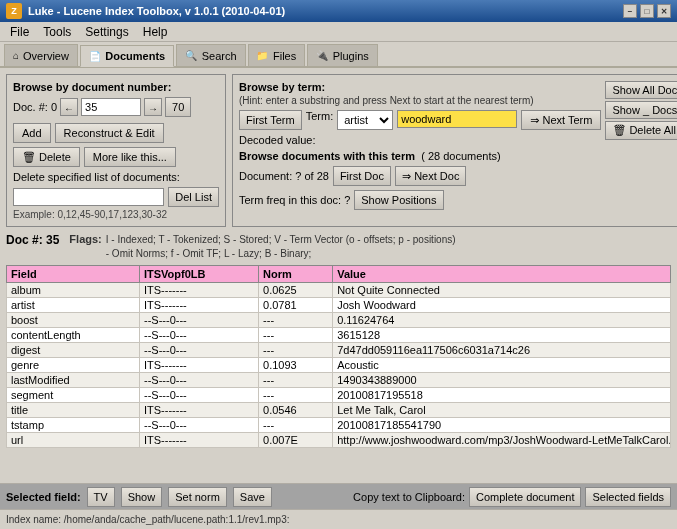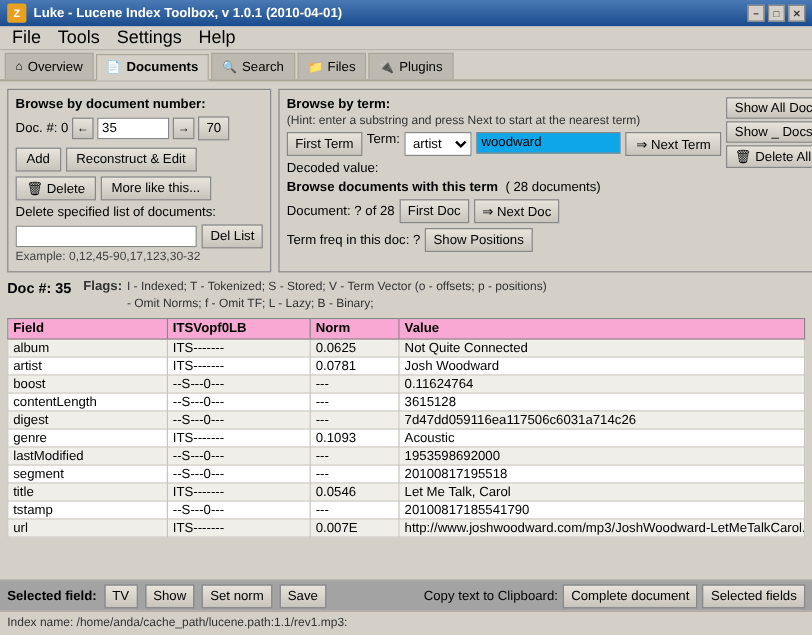--- a/index.html
+++ b/index.html
@@ -64,21 +64,21 @@
       height: 20px;
       display: flex;
       align-items: center;
       padding: 0 4px;
       border-bottom: 1px solid #b0aca4;
       gap: 2px;
     }
     .menu-item {
       padding: 2px 6px;
       cursor: pointer;
-      font-size: 15px;
+      font-size: 12px;
       color: #000;
     }
 
     
     .tab-bar {
       background: #d4d0c8;
       height: 26px;
       display: flex;
       align-items: flex-end;
       padding: 0 4px;
@@ -212,21 +212,21 @@
       height: 20px;
       border: 1px solid #888;
       background: white;
       font-size: 11px;
       padding: 1px 2px;
     }
     .term-input {
       width: 120px;
       height: 18px;
       border: 1px solid #888;
-      background: #0ea5e9;
+      background: #fde047;
       font-size: 11px;
       padding: 1px 3px;
     }
     .decoded-row {
       display: flex;
       align-items: center;
       gap: 4px;
       margin-bottom: 4px;
     }
     .browse-docs-row {
@@ -529,21 +529,21 @@
         <tr class="row-even">
           <td>genre</td>
           <td>ITS-------</td>
           <td>0.1093</td>
           <td>Acoustic</td>
         </tr>
         <tr class="row-odd">
           <td>lastModified</td>
           <td>--S---0---</td>
           <td>---</td>
-          <td>1953598692000</td>
+          <td>1490343889000</td>
         </tr>
         <tr class="row-even">
           <td>segment</td>
           <td>--S---0---</td>
           <td>---</td>
           <td>20100817195518</td>
         </tr>
         <tr class="row-odd">
           <td>title</td>
           <td>ITS-------</td>

